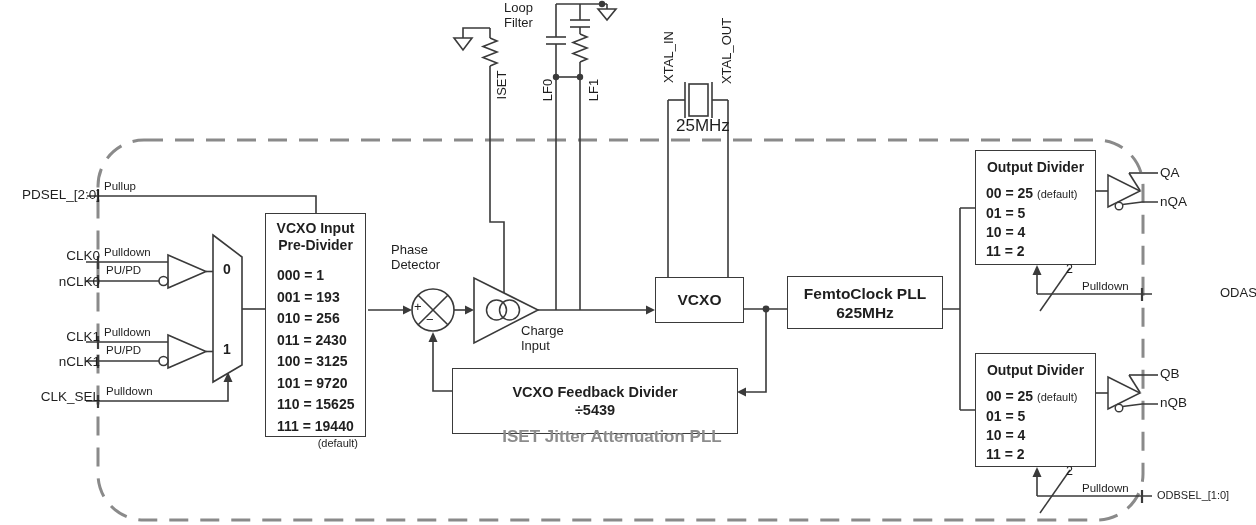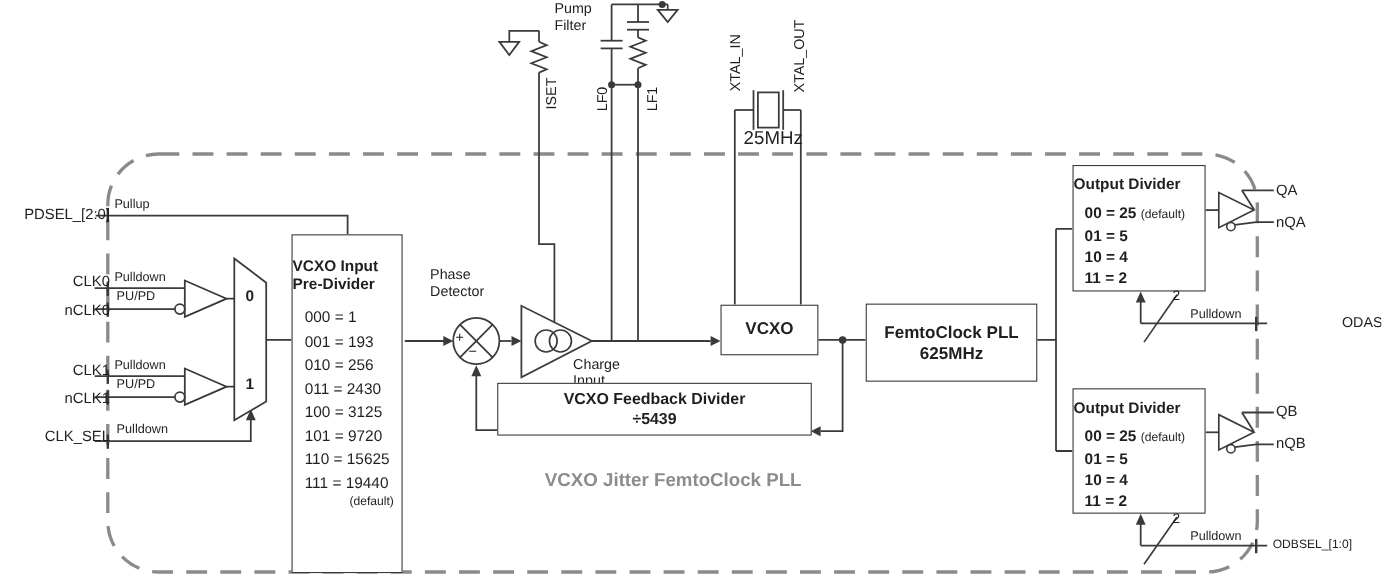--- a/index.html
+++ b/index.html
@@ -9,22 +9,22 @@
   }
   #wires{position:absolute;left:0;top:0;width:1256px;height:525px;}
   .lbl{position:absolute;white-space:nowrap;line-height:1.15;}
   .pin-l{left:0;width:88px;text-align:right;font-size:13.5px;margin-left:12px;}
   .res{font-size:11.5px;}
   .rot{transform:translate(-50%,-50%) rotate(-90deg);font-size:13px;}
   .muxnum{font-size:14px;font-weight:bold;width:16px;text-align:center;}
   .box{
     position:absolute;background:#ffffff;border:1.6px solid #3a3a3a;box-sizing:border-box;
   }
-  .box .title{font-weight:bold;font-size:14px;text-align:left;line-height:17px;}
-  .prediv-rows{margin-top:11px;padding-left:11px;font-weight:normal;font-size:14px;line-height:21.5px;}
+  .box .title{font-weight:bold;font-size:14px;text-align:center;line-height:17px;}
+  .prediv-rows{margin-top:11px;padding-left:11px;font-weight:bold;font-size:14px;line-height:21.5px;}
   .defnote{font-size:11px;text-align:right;padding-right:7px;}
   .odrows{margin-top:8px;padding-left:10px;font-weight:bold;font-size:14px;line-height:19px;}
   .odrows .sm{font-size:11px;font-weight:normal;}
   .cbox{display:flex;flex-direction:column;align-items:center;justify-content:center;
         font-weight:bold;text-align:center;}
   .small-cap{font-size:17px;}
   .gray-title{position:absolute;font-weight:bold;font-size:17px;color:#8c8c8c;text-align:center;}
   .two13{font-size:13px;text-align:left;line-height:15px;}
 </style>
 </head>
@@ -180,21 +180,21 @@
   <div class="lbl res" style="left:104px;top:180px">Pullup</div>
   <div class="lbl res" style="left:104px;top:246px">Pulldown</div>
   <div class="lbl res" style="left:106px;top:264px">PU/PD</div>
   <div class="lbl res" style="left:104px;top:326px">Pulldown</div>
   <div class="lbl res" style="left:106px;top:344px">PU/PD</div>
   <div class="lbl res" style="left:106px;top:385px">Pulldown</div>
 
   <div class="lbl muxnum" style="left:219px;top:261px">0</div>
   <div class="lbl muxnum" style="left:219px;top:341px">1</div>
 
-  <div class="box" style="left:265px;top:213px;width:101px;height:308px;padding-top:19px">
+  <div class="box" style="left:265px;top:213px;width:101px;height:224px;padding-top:6px">
     <div class="title">
       <div>VCXO Input</div>
       <div>Pre-Divider</div>
     </div>
     <div class="prediv-rows">
       <div>000 = 1</div>
       <div>001 = 193</div>
       <div>010 = 256</div>
       <div>011 = 2430</div>
       <div>100 = 3125</div>
@@ -211,46 +211,46 @@
   </div>
   <div class="lbl" style="left:414px;top:300px;font-size:13px">+</div>
   <div class="lbl" style="left:426px;top:313px;font-size:13px">−</div>
 
   <div class="lbl two13" style="left:521px;top:323px;width:64px">
     <div>Charge</div>
     <div>Input</div>
   </div>
 
   <div class="lbl" style="left:504px;top:0px;font-size:13px;line-height:15px">
-    <div>Pump</div>
+    <div>Loop</div>
     <div>Filter</div>
   </div>
   <div class="lbl rot" style="left:502px;top:85px">ISET</div>
   <div class="lbl rot" style="left:548px;top:90px">LF0</div>
   <div class="lbl rot" style="left:594px;top:90px">LF1</div>
 
   <div class="lbl rot" style="left:669px;top:57px">XTAL_IN</div>
   <div class="lbl rot" style="left:727px;top:51px">XTAL_OUT</div>
   <div class="lbl small-cap" style="left:676px;top:116px">25MHz</div>
 
   <div class="box cbox" style="left:655px;top:277px;width:89px;height:46px;font-size:15.5px">
     <div>VCXO</div>
   </div>
 
-  <div class="box cbox" style="left:787px;top:276px;width:156px;height:71px;font-size:15.5px;line-height:19px">
+  <div class="box cbox" style="left:787px;top:276px;width:156px;height:53px;font-size:15.5px;line-height:19px">
     <div>FemtoClock PLL</div>
     <div>625MHz</div>
   </div>
 
-  <div class="box cbox" style="left:452px;top:348px;width:286px;height:48px;font-size:14.5px;line-height:18px">
+  <div class="box cbox" style="left:452px;top:368px;width:286px;height:66px;font-size:14.5px;line-height:18px">
     <div>VCXO Feedback Divider</div>
     <div>÷5439</div>
   </div>
 
-  <div class="gray-title" style="left:461px;top:427px;width:302px">VCXO Jitter FemtoClock PLL</div>
+  <div class="gray-title" style="left:461px;top:427px;width:302px">ISET Jitter Attenuation PLL</div>
 
   <div class="box" style="left:975px;top:150px;width:121px;height:115px;padding-top:8px">
     <div class="title">Output Divider</div>
     <div class="odrows">
       <div><span>00 = 25</span> <span class="sm">(default)</span></div>
       <div>01 = 5</div>
       <div>10 = 4</div>
       <div>11 = 2</div>
     </div>
   </div>

